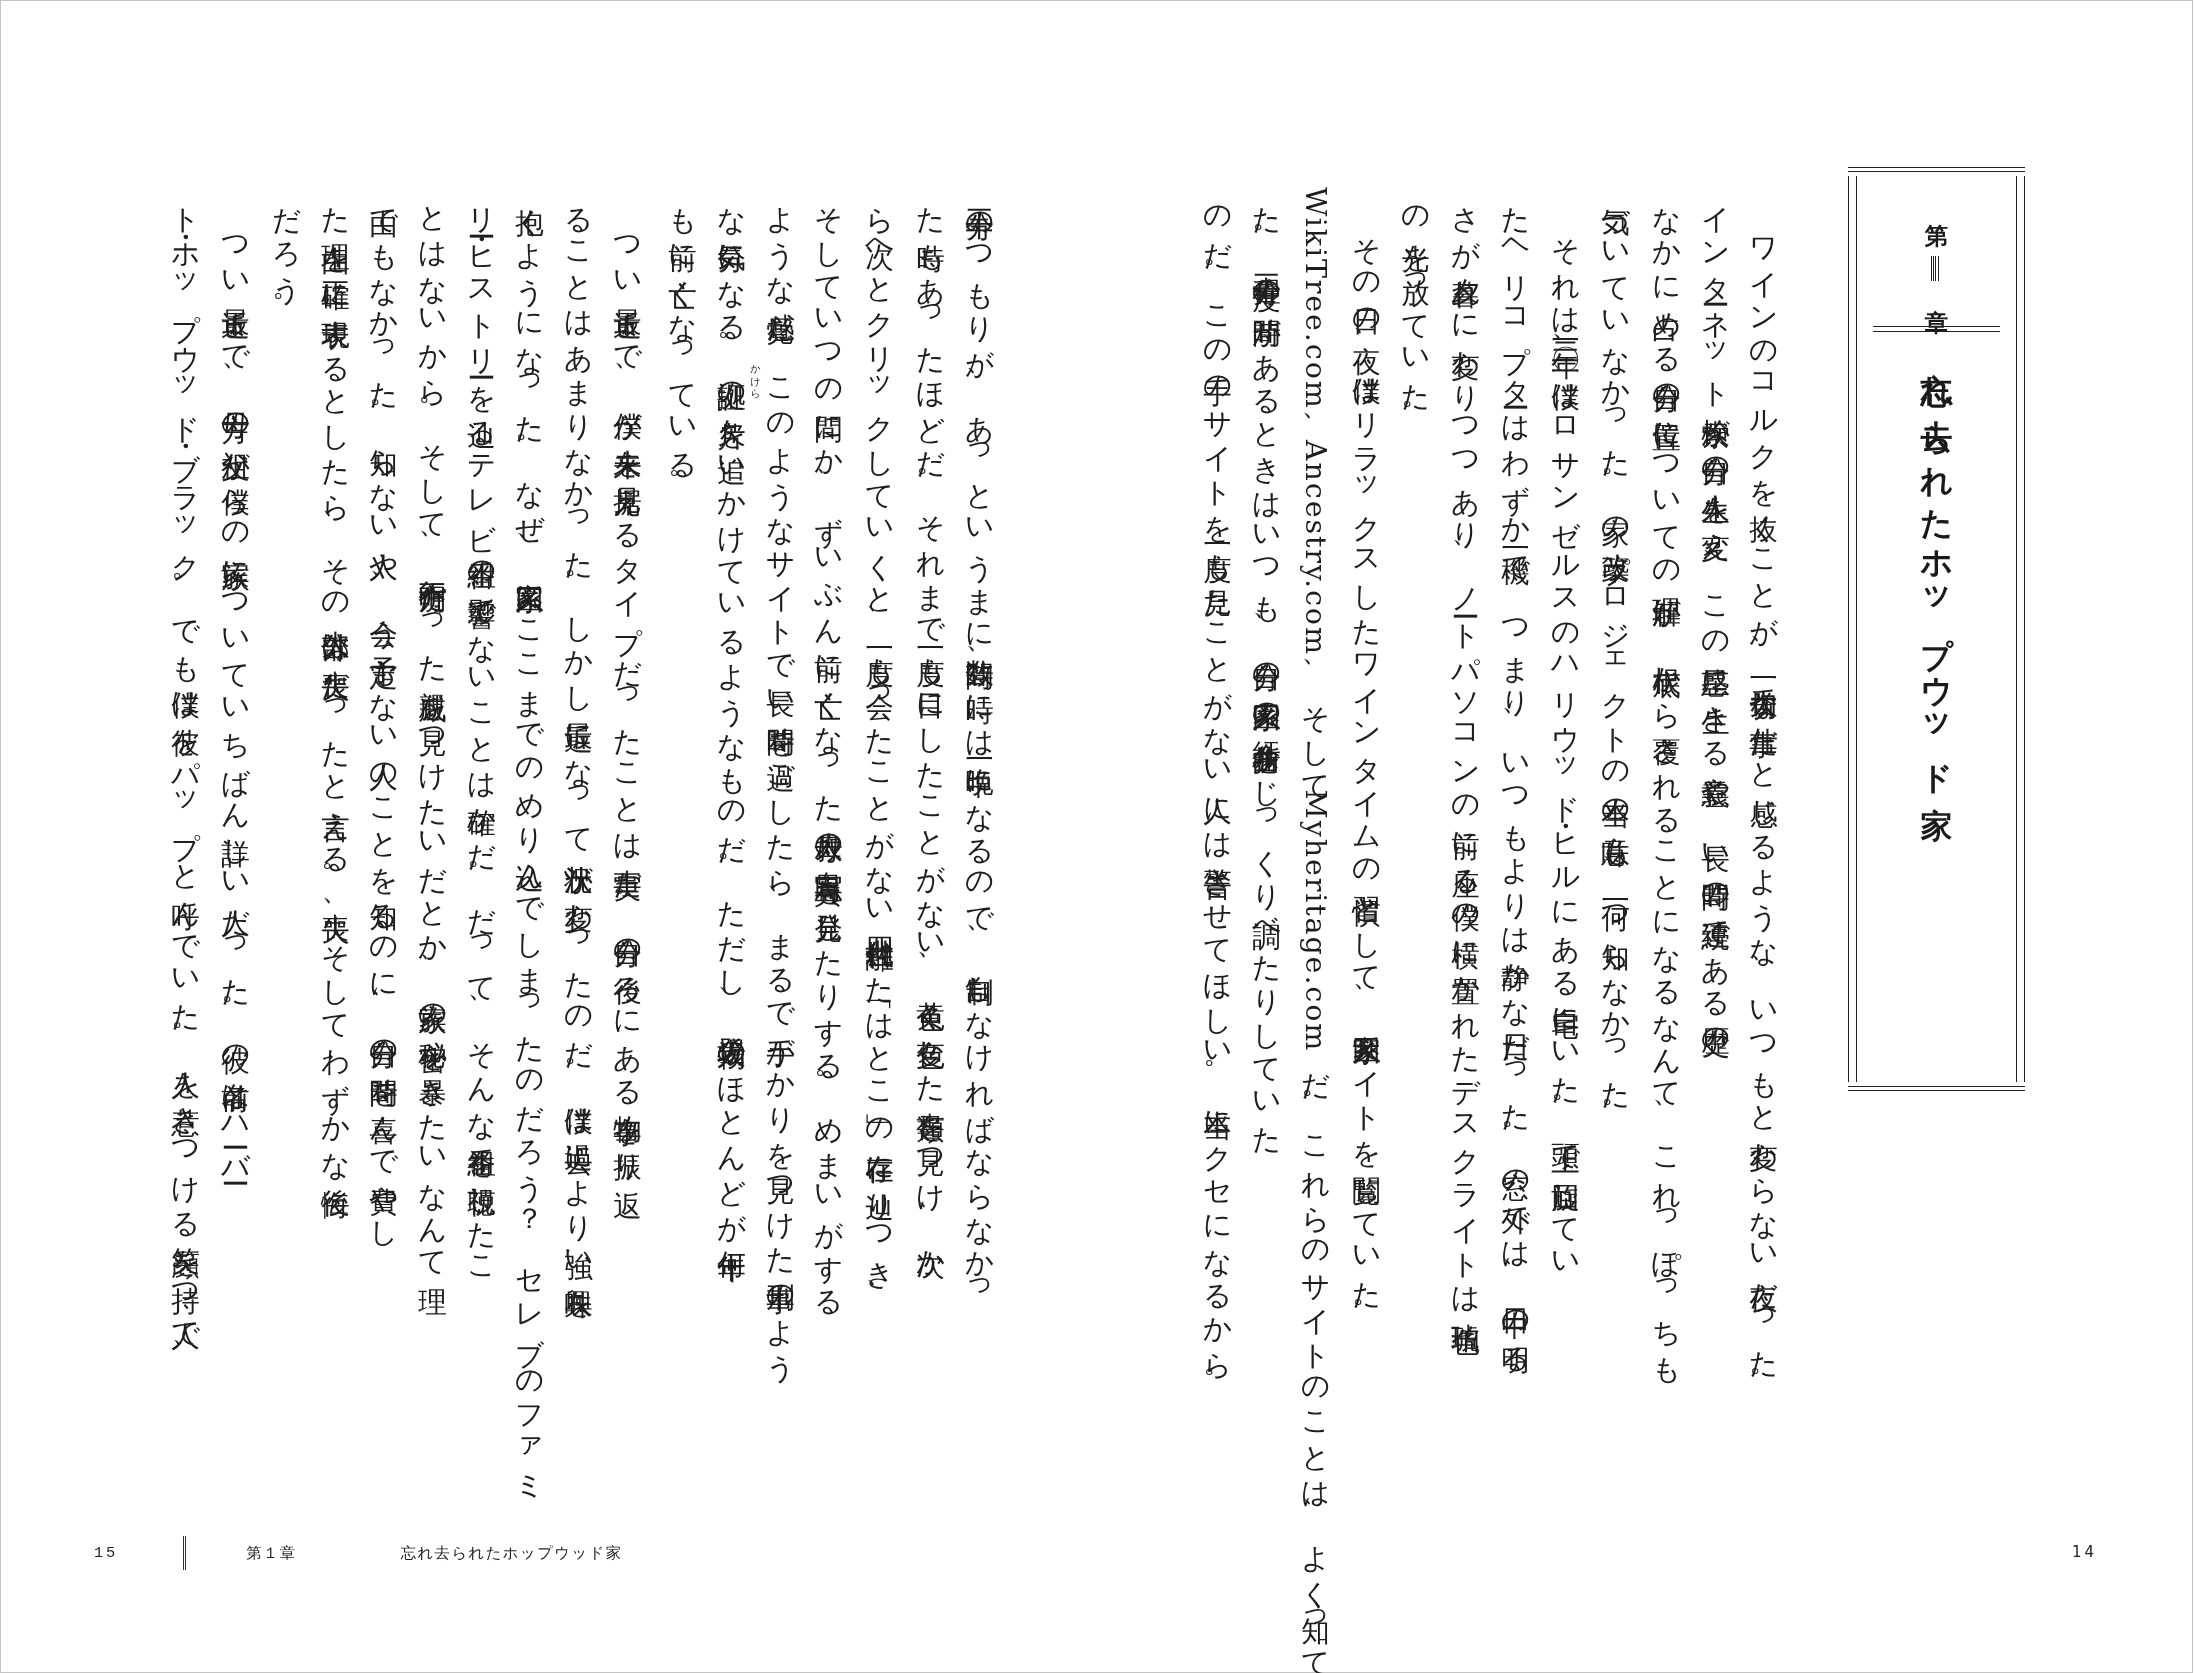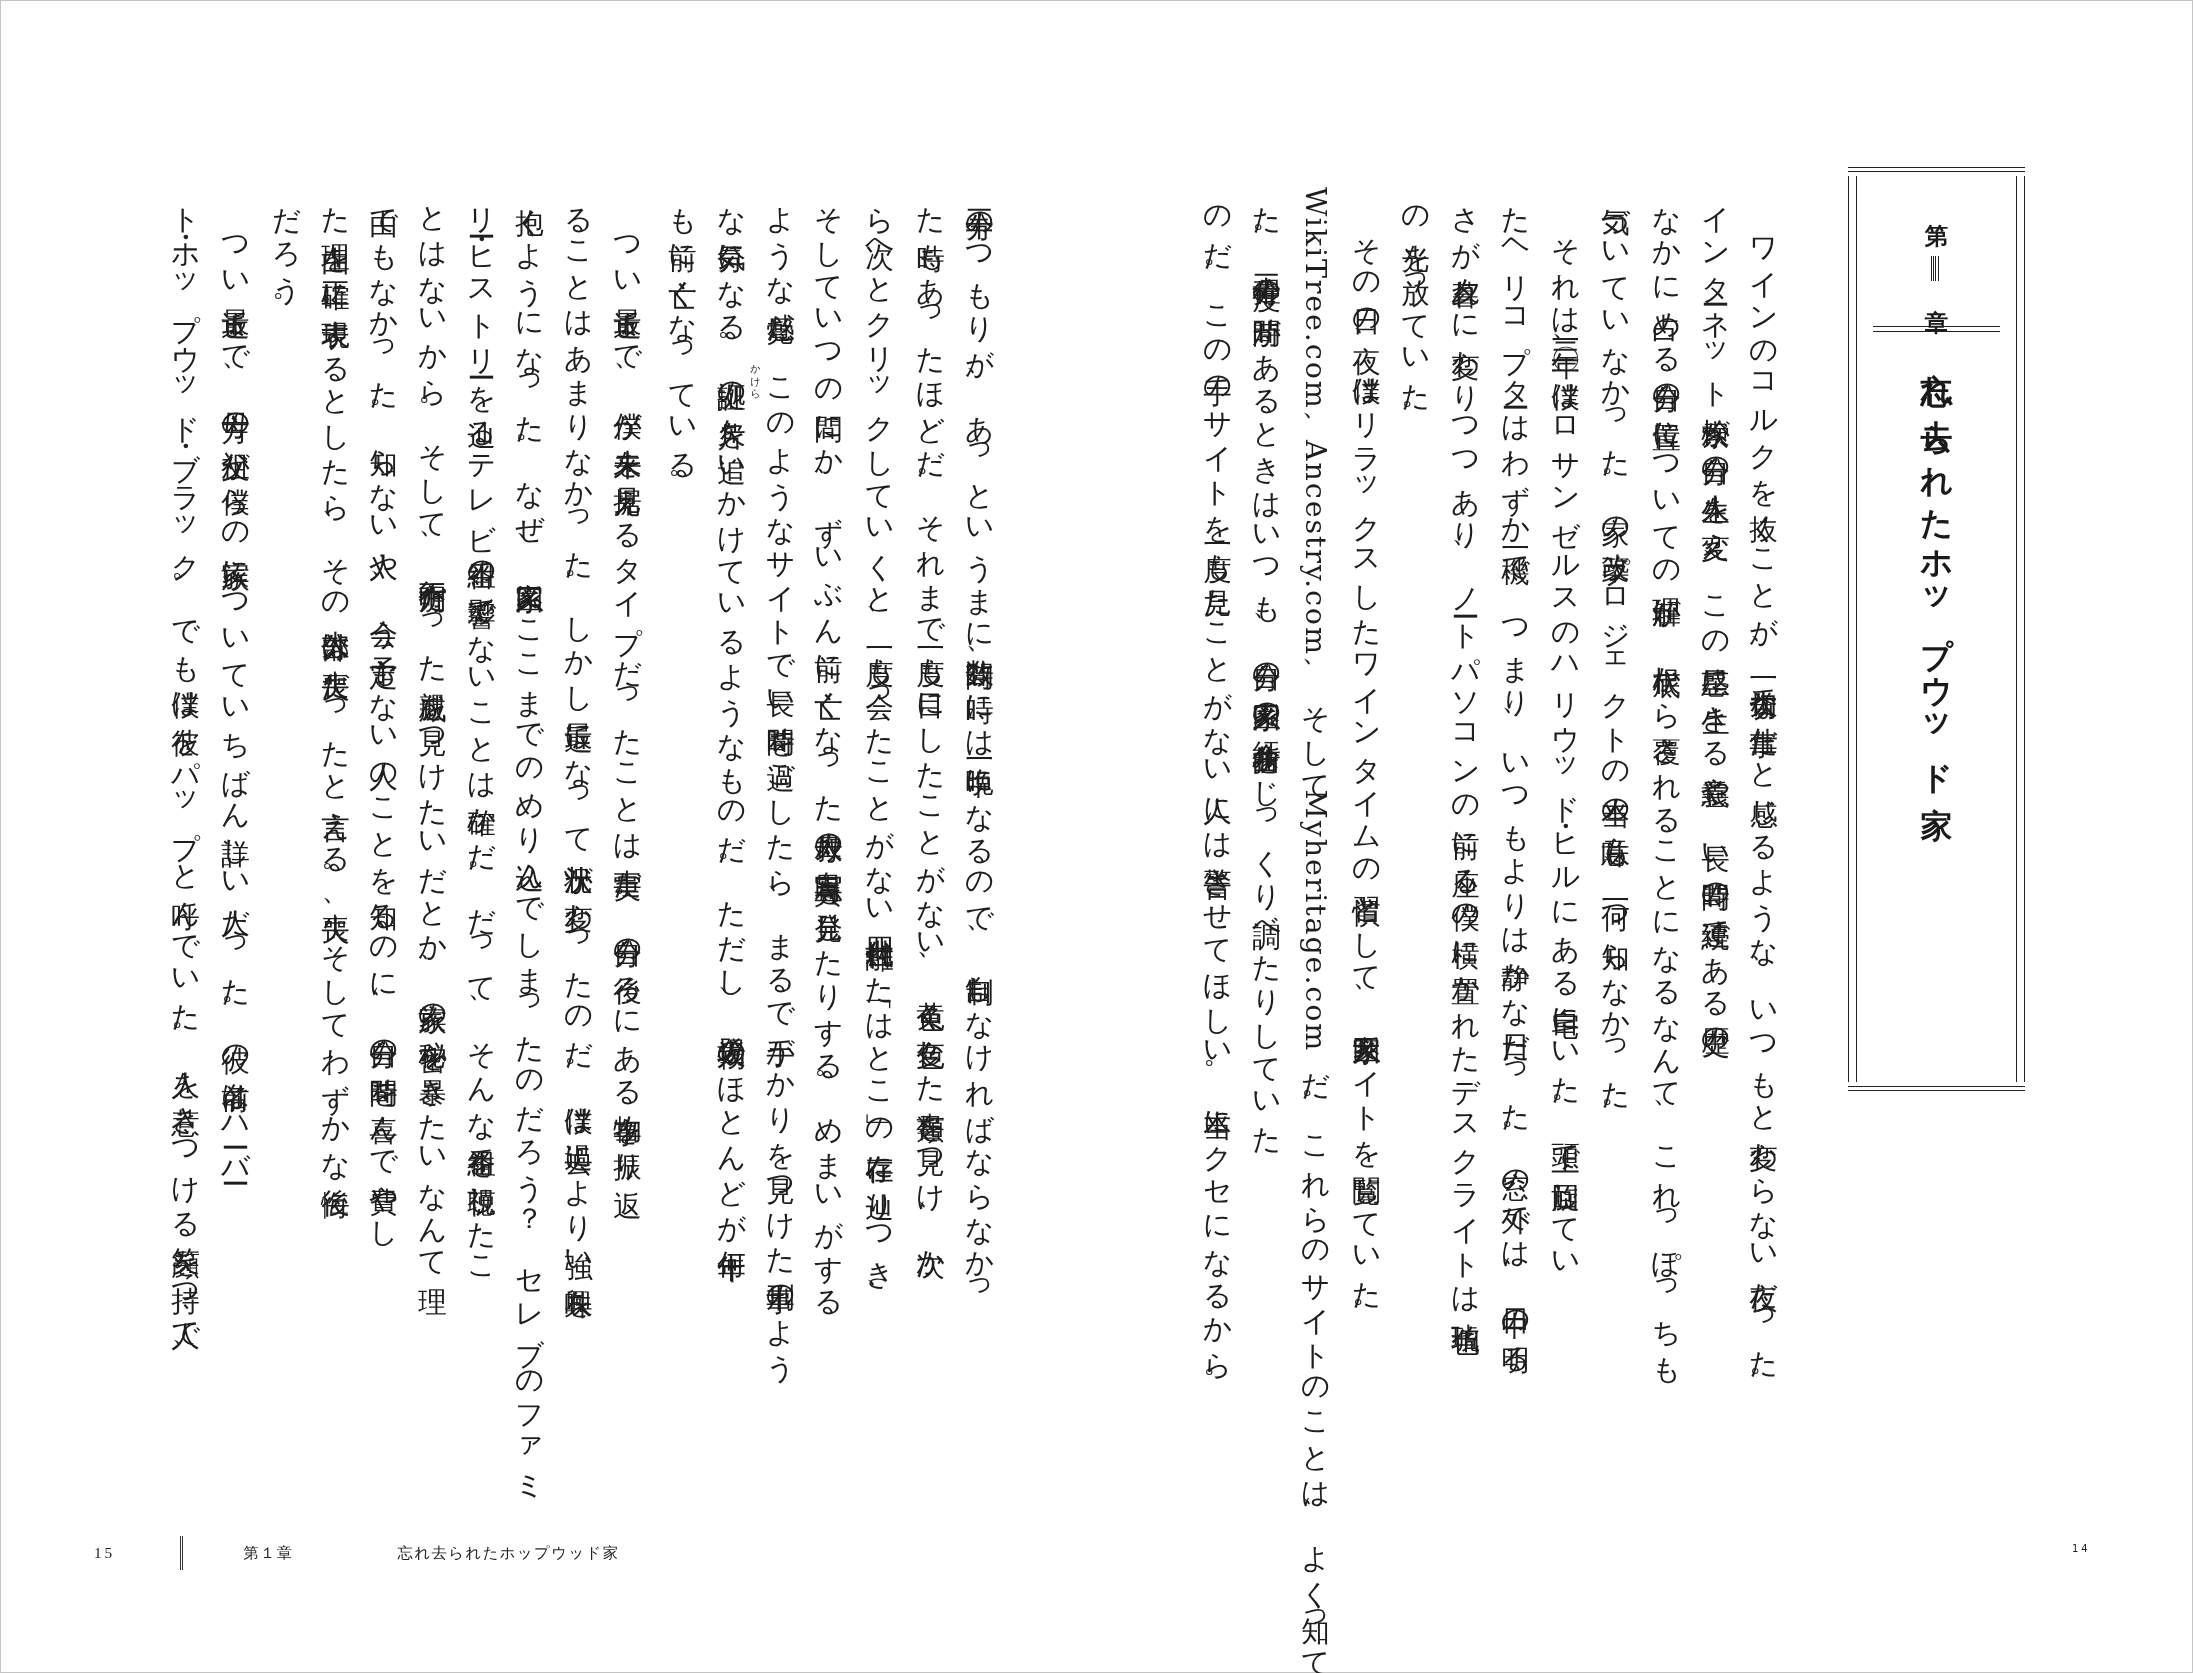--- a/index.html
+++ b/index.html
@@ -56,34 +56,34 @@
   .chap-title {
     position: absolute; left: 50%; top: 180px; transform: translateX(-50%);
     writing-mode: vertical-rl;
     font-family: "DejaVu Sans", "Liberation Sans", sans-serif;
     font-weight: bold; font-size: 32px; letter-spacing: 5.8px; line-height: 37px;
     color: #1a1a1a; white-space: nowrap;
   }
   .footer-left {
     position: absolute; left: 93px; top: 1535px;
     display: flex; align-items: center;
-    font-family: Liberation Serif, serif;
+    font-family: Liberation Mono, monospace;
     font-size: 15.3px; color: #222; gap: 44px;
   }
   .footer-left .pnum { letter-spacing: 2.9px; }
   .footer-left .sep {
     width: 3.7px; height: 34px; margin: 0 16px 0 20.4px;
     border-left: 1.1px solid #333; border-right: 1.1px solid #333; box-sizing: border-box;
   }
   .footer-left .chap { letter-spacing: 1.5px; }
   .footer-left .gap { display: inline-block; width: 16px; }
   .footer-right {
     position: absolute; left: 2071px; top: 1542px;
     font-family: "DejaVu Sans", "Liberation Sans", sans-serif;
-    font-size: 10px; letter-spacing: 2.9px; color: #222;
+    font-size: 15px; letter-spacing: 2.9px; color: #222;
   }
   .ruby-small { font-size: 10.2px; }
 </style>
 </head>
 <body>
 
 <div class="spread">
 
   <div class="chapter-box">
     <div class="frame-h" style="top:0"></div>

